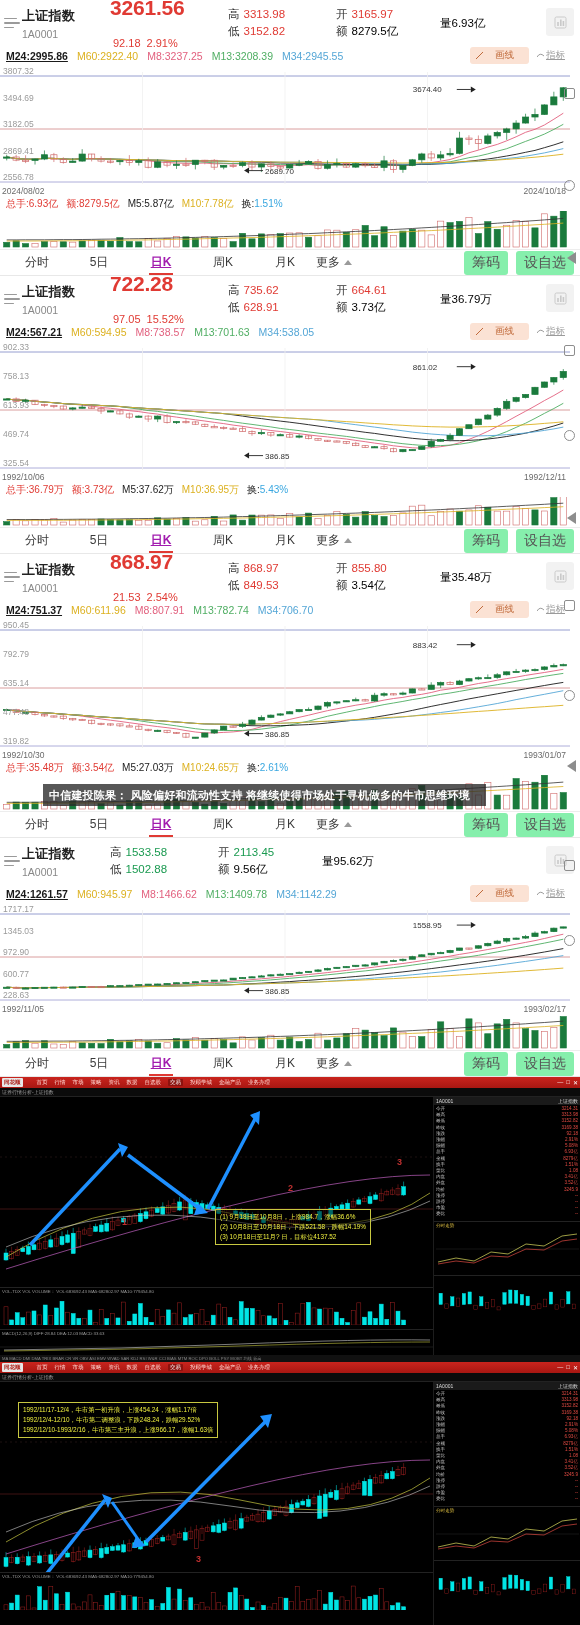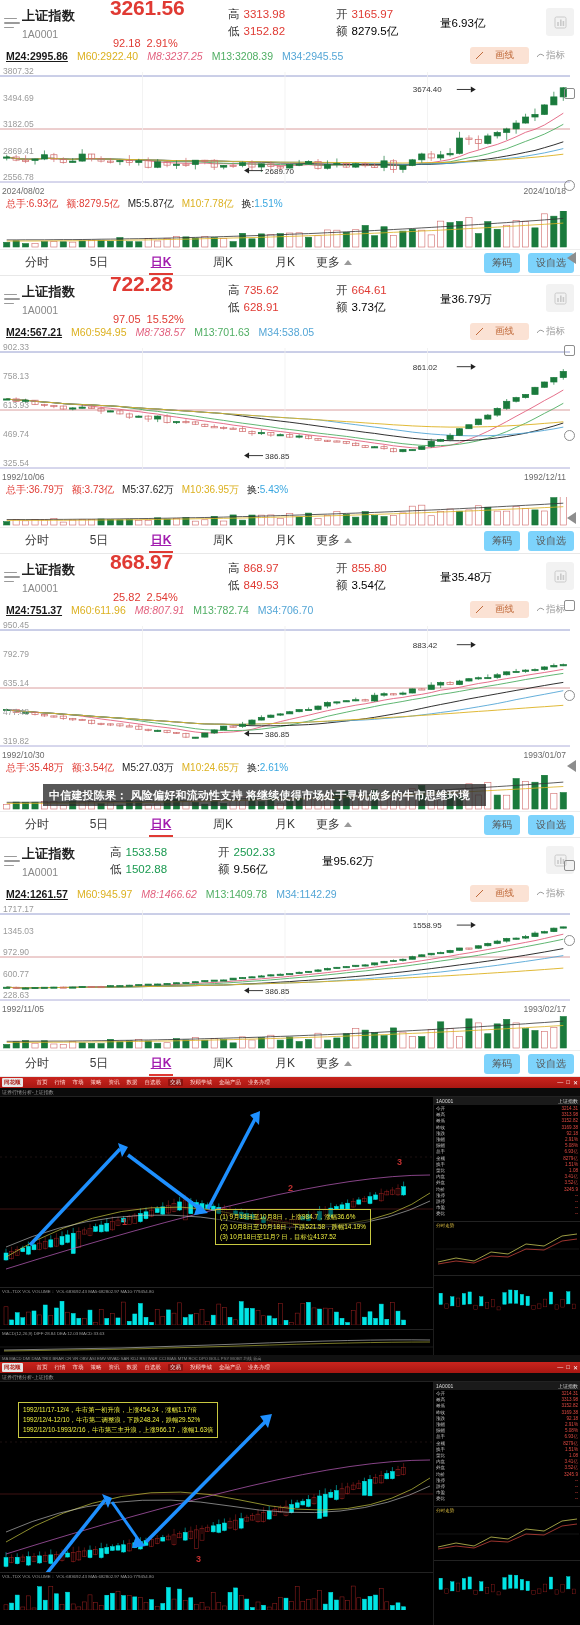--- a/index.html
+++ b/index.html
@@ -28,43 +28,43 @@
   .qh-col2 { width:104px;}
   .qh-vol { width:100px; font-size:11.5px; line-height:17px;}
   .qh-right { position:absolute; right:6px; top:8px; width:28px; height:28px; background:#f2f2f2; border-radius:3px; display:flex; align-items:center; justify-content:center;}
   .qh-right svg { opacity:.45; }
   .up { color:#e03a33; }
   .down { color:#1a9a50; }
   
   .ma-row { height:20px; display:flex; align-items:center; padding:0 6px 0 6px; font-size:10.5px; position:relative;}
   .ma-row b { font-weight:700; margin-right:9px;text-decoration:underline;}
   .ma-row span { margin-right:9px;}
-  .ma24{color:#1a1a1a;} .ma60{color:#dcb120;} .ma8{color:#e2607e;font-style:italic;} .ma13{color:#4fae63;} .ma34{color:#54a6d6;}
+  .ma24{color:#1a1a1a;} .ma60{color:#dcb120;} .ma8{color:#e2607e;} .ma13{color:#4fae63;} .ma34{color:#54a6d6;}
   .ma-btns { position:absolute; right:4px; top:1px; display:flex; gap:6px;}
   .btn-draw { background:#fbe2d4; color:#c06a3a; font-size:9.5px; padding:2px 6px; border-radius:3px; display:flex; align-items:center; gap:12px;}
-  .btn-ind { color:#9b9b9b; font-size:9.5px; padding:2px 2px; display:flex; align-items:center; gap:2px;}
+  .btn-ind { color:#9b9b9b; font-size:9.5px; padding:2px 2px; display:flex; align-items:center; gap:2px;text-decoration:underline;}
   
   .kchart { position:relative; width:476px; }
   .kchart svg { display:block; }
   .axis-lab { font-size:8.5px; fill:#9a9a9a; font-family:"Liberation Sans",sans-serif;}
   .date-lab { font-size:8.5px; fill:#6a6a6a; font-family:"Liberation Sans",sans-serif;}
   .tag-lab { font-size:8px; fill:#333; font-family:"Liberation Sans",sans-serif;}
   
   .vol-row { height:15px; font-size:10px; padding:1px 6px; display:flex; align-items:center;}
   .vol-row span { margin-right:8px; white-space:nowrap;}
   .v-red{color:#e03a33;} .v-dark{color:#222;} .v-yel{color:#dcb120;} .v-blue{color:#39a7e0;}
   
   .tabbar { height:26px; display:flex; align-items:center; padding:0 6px; border-top:1px solid #ededed; position:relative;}
   .tab { font-size:12px; color:#3a3a3a; width:62px; text-align:center; position:relative;}
   .tab.active { color:#a21caf; font-weight:700;text-decoration:underline;}
   .tab.active:after { content:""; position:absolute; left:50%; margin-left:-12px; bottom:-4px; width:24px; height:2px; background:#e03a33;}
   .tab-more { display:flex; align-items:center; gap:4px; font-size:12px; color:#3a3a3a;}
   .caret { width:0;height:0;border-left:4px solid transparent;border-right:4px solid transparent;border-bottom:5px solid #9a9a9a;}
   .tabbar-right { position:absolute; right:6px; display:flex; gap:8px;}
-  .pill { background:#7dd3fc; color:#555; font-size:10px; padding:3px 8px; border-radius:3px;}
+  .pill { background:#86efac; color:#555; font-size:14px; padding:3px 8px; border-radius:3px;}
   .hwsq { position:absolute; right:5px; width:11px; height:11px; border:1.4px solid #8d8d8d; border-radius:2px;}
   .hwci { position:absolute; right:5px; width:11px; height:11px; border:1.4px solid #8d8d8d; border-radius:50%;}
   
   .banner { position:absolute; left:43px; top:784px; width:443px; height:22px;
     background:rgba(40,40,40,.78); color:#fff; font-size:11px; font-weight:600;
     display:flex; align-items:center; padding:0 6px; letter-spacing:.2px; z-index:40; overflow:hidden; white-space:nowrap;}
   
   .desktop { position:relative; width:580px; height:285px; background:#000; overflow:hidden;}
   .ds-titlebar { height:11px; background:linear-gradient(#c9241d,#a81712); display:flex; align-items:center; padding:0 2px; position:relative;}
   .ds-logo { background:#e8e8e8; color:#b02019; font-size:5.5px; padding:0 2px; line-height:9px; border-radius:1px; margin-right:2px; font-weight:700;}
@@ -681,21 +681,21 @@
           <i></i>
           <i></i>
           <i></i>
         </div>
       <div class="qh-name">
         <div class="n1">上证指数</div>
         <div class="n2">1A0001</div>
       </div>
       <div class="qh-price">
         <div class="p1 up">868.97</div>
-        <div class="p2 up"><span>25.82</span><span>2.54%</span></div>
+        <div class="p2 up"><span>21.53</span><span>2.54%</span></div>
       </div>
       <div class="qh-col">
         <div><span class="lb">高</span><span class="up">868.97</span></div>
         <div><span class="lb">低</span><span class="up">849.53</span></div>
       </div>
       <div class="qh-col qh-col2">
         <div><span class="lb">开</span><span class="up">855.80</span></div>
         <div><span class="lb">额</span><span>3.54亿</span></div>
       </div>
       <div class="qh-vol">
@@ -979,21 +979,21 @@
         </div>
       <div class="qh-name">
         <div class="n1">上证指数</div>
         <div class="n2">1A0001</div>
       </div>
       <div class="qh-col">
         <div><span class="lb">高</span><span class="down">1533.58</span></div>
         <div><span class="lb">低</span><span class="down">1502.88</span></div>
       </div>
       <div class="qh-col qh-col2">
-        <div><span class="lb">开</span><span class="down">2502.33</span></div>
+        <div><span class="lb">开</span><span class="down">2113.45</span></div>
         <div><span class="lb">额</span><span>9.56亿</span></div>
       </div>
       <div class="qh-vol">
         <div><span class="lb">量</span><span>95.62万</span></div>
       </div>
       <div class="qh-right">
         <svg width="13" height="13" viewBox="0 0 13 13">
             <rect x="1" y="1" width="11" height="11" rx="1.5" fill="none" stroke="#999" stroke-width="1"></rect>
             <rect x="3.2" y="6" width="1.6" height="4" fill="#999"></rect>
             <rect x="6" y="3.5" width="1.6" height="6.5" fill="#999"></rect>

